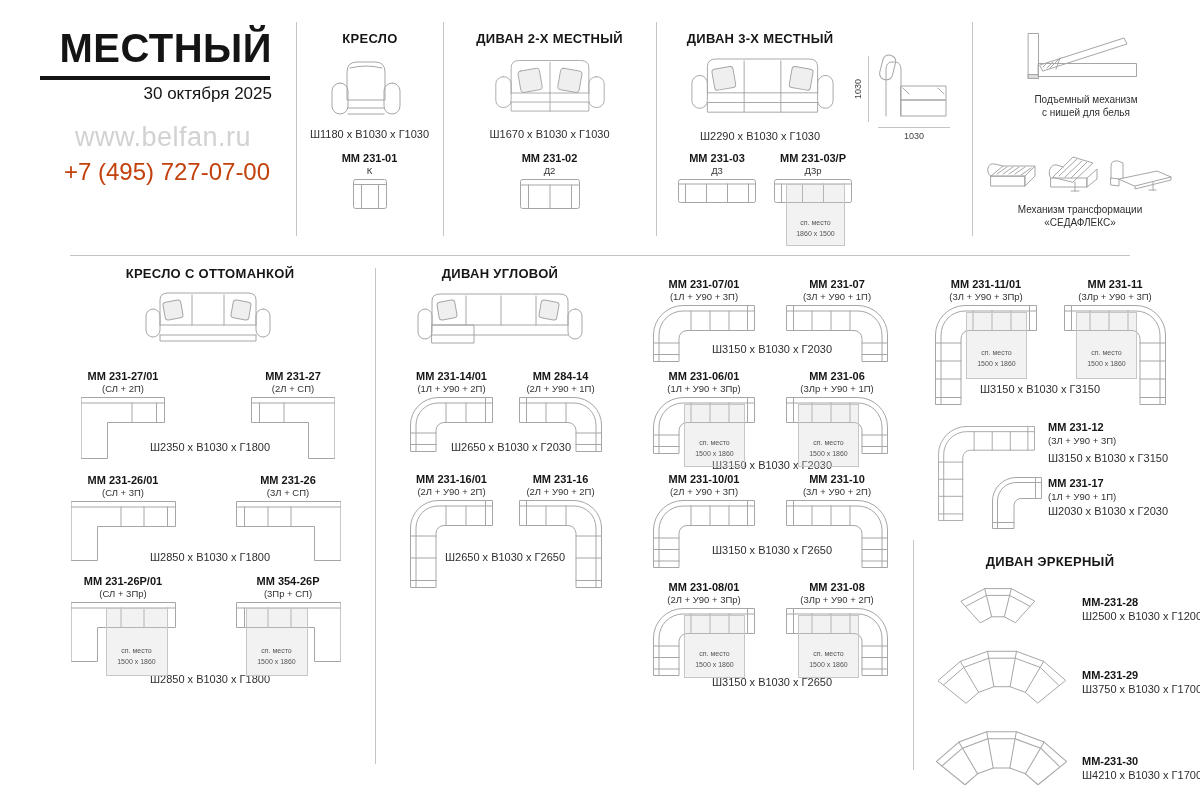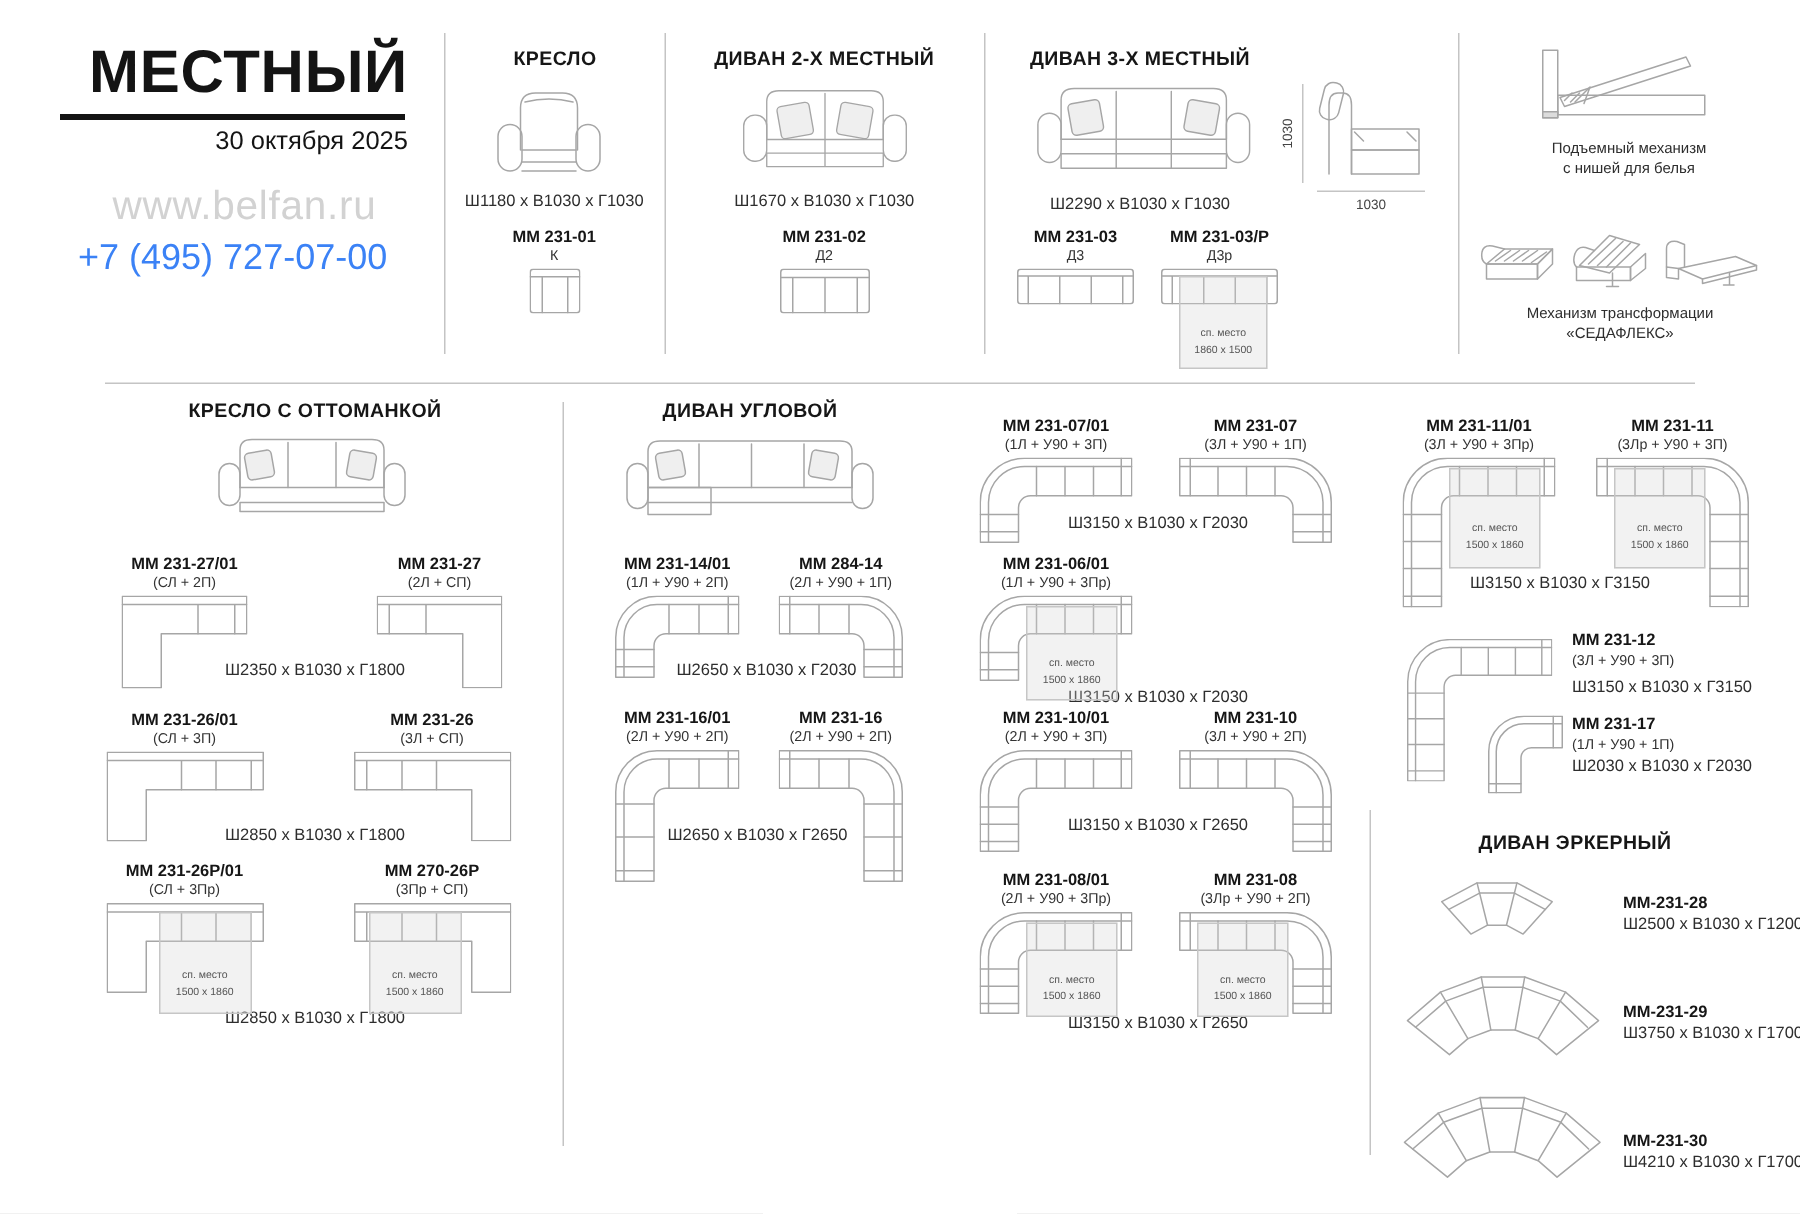--- a/index.html
+++ b/index.html
@@ -3,21 +3,21 @@
 <meta charset="utf-8">
 <style>
   html,body{margin:0;padding:0;background:#e8e8e8}
   .page{position:relative;width:1200px;height:809px;background:#ffffff;
         font-family:"Liberation Sans",sans-serif;color:#222;overflow:hidden;margin:0 auto}
   .abs{position:absolute}
   .brand{font-weight:bold;font-size:40px;color:#141414;text-align:right;letter-spacing:0.5px}
   .brand-rule{background:#141414;height:4px}
   .date{font-size:17px;text-align:right;color:#141414}
   .site{font-size:27px;color:#d2d2d2;text-align:center;letter-spacing:0.5px}
-  .phone{font-size:24px;color:#3b82f6;text-align:left}
+  .phone{font-size:24px;color:#c2410c;text-align:center}
   .sec-title{font-weight:bold;font-size:13px;text-align:center;letter-spacing:0.3px;color:#161616}
   .mdl{font-weight:bold;font-size:11px;text-align:center;color:#161616;white-space:nowrap}
   .cfg{font-size:9.5px;text-align:center;color:#333;margin-top:1px;white-space:nowrap}
   .dim{font-size:11px;text-align:center;color:#2e2e2e;white-space:nowrap}
   .dim-sm{font-size:9px;color:#444;text-align:center;white-space:nowrap}
   .left-align{text-align:left}
   .item{text-align:center}
   .sch{position:relative;display:inline-block;margin-top:3px}
   .cap{font-size:10px;text-align:center;color:#2e2e2e}
   svg.draw{display:block;margin:0 auto}
@@ -327,21 +327,21 @@
       <svg class="draw" width="105" height="60">
           <use href="#ot-3"></use>
         </svg>
       <div class="sleep" style="left:35px;top:6px;width:60px;height:58px;justify-content:flex-end;padding-bottom:8px">
         <span>сп. место</span>
         <span>1500 x 1860</span>
       </div>
     </div>
   </div>
   <div class="abs item" style="left:228px;top:575px;width:120px">
-    <div class="mdl">ММ 270-26Р</div>
+    <div class="mdl">ММ 354-26Р</div>
     <div class="cfg">(3Пр + СП)</div>
     <div class="sch">
       <svg class="draw" width="105" height="60">
           <use href="#ot-3" transform="translate(105,0) scale(-1,1)"></use>
         </svg>
       <div class="sleep" style="left:10px;top:6px;width:60px;height:58px;justify-content:flex-end;padding-bottom:8px">
         <span>сп. место</span>
         <span>1500 x 1860</span>
       </div>
     </div>
@@ -419,20 +419,33 @@
     <div class="sch">
       <svg class="draw" width="102" height="57">
           <use href="#cs-3-1"></use>
         </svg>
       <div class="sleep" style="left:31px;top:7px;width:59px;height:54px;justify-content:flex-end;padding-bottom:7px">
         <span>сп. место</span>
         <span>1500 x 1860</span>
       </div>
     </div>
   </div>
+  <div class="abs item" style="left:786px;top:370px;width:102px">
+    <div class="mdl">ММ 231-06</div>
+    <div class="cfg">(3Лр + У90 + 1П)</div>
+    <div class="sch">
+      <svg class="draw" width="102" height="57">
+          <use href="#cs-3-1" transform="translate(102,0) scale(-1,1)"></use>
+        </svg>
+      <div class="sleep" style="left:12px;top:7px;width:59px;height:54px;justify-content:flex-end;padding-bottom:7px">
+        <span>сп. место</span>
+        <span>1500 x 1860</span>
+      </div>
+    </div>
+  </div>
   <div class="abs dim" style="left:682px;top:459px;width:180px">Ш3150 x В1030 x Г2030</div>
 
   <div class="abs item" style="left:653px;top:473px;width:102px">
     <div class="mdl">ММ 231-10/01</div>
     <div class="cfg">(2Л + У90 + 3П)</div>
     <div class="sch">
       <svg class="draw" width="102" height="68">
           <use href="#cs-3-2"></use>
         </svg>
     </div>

